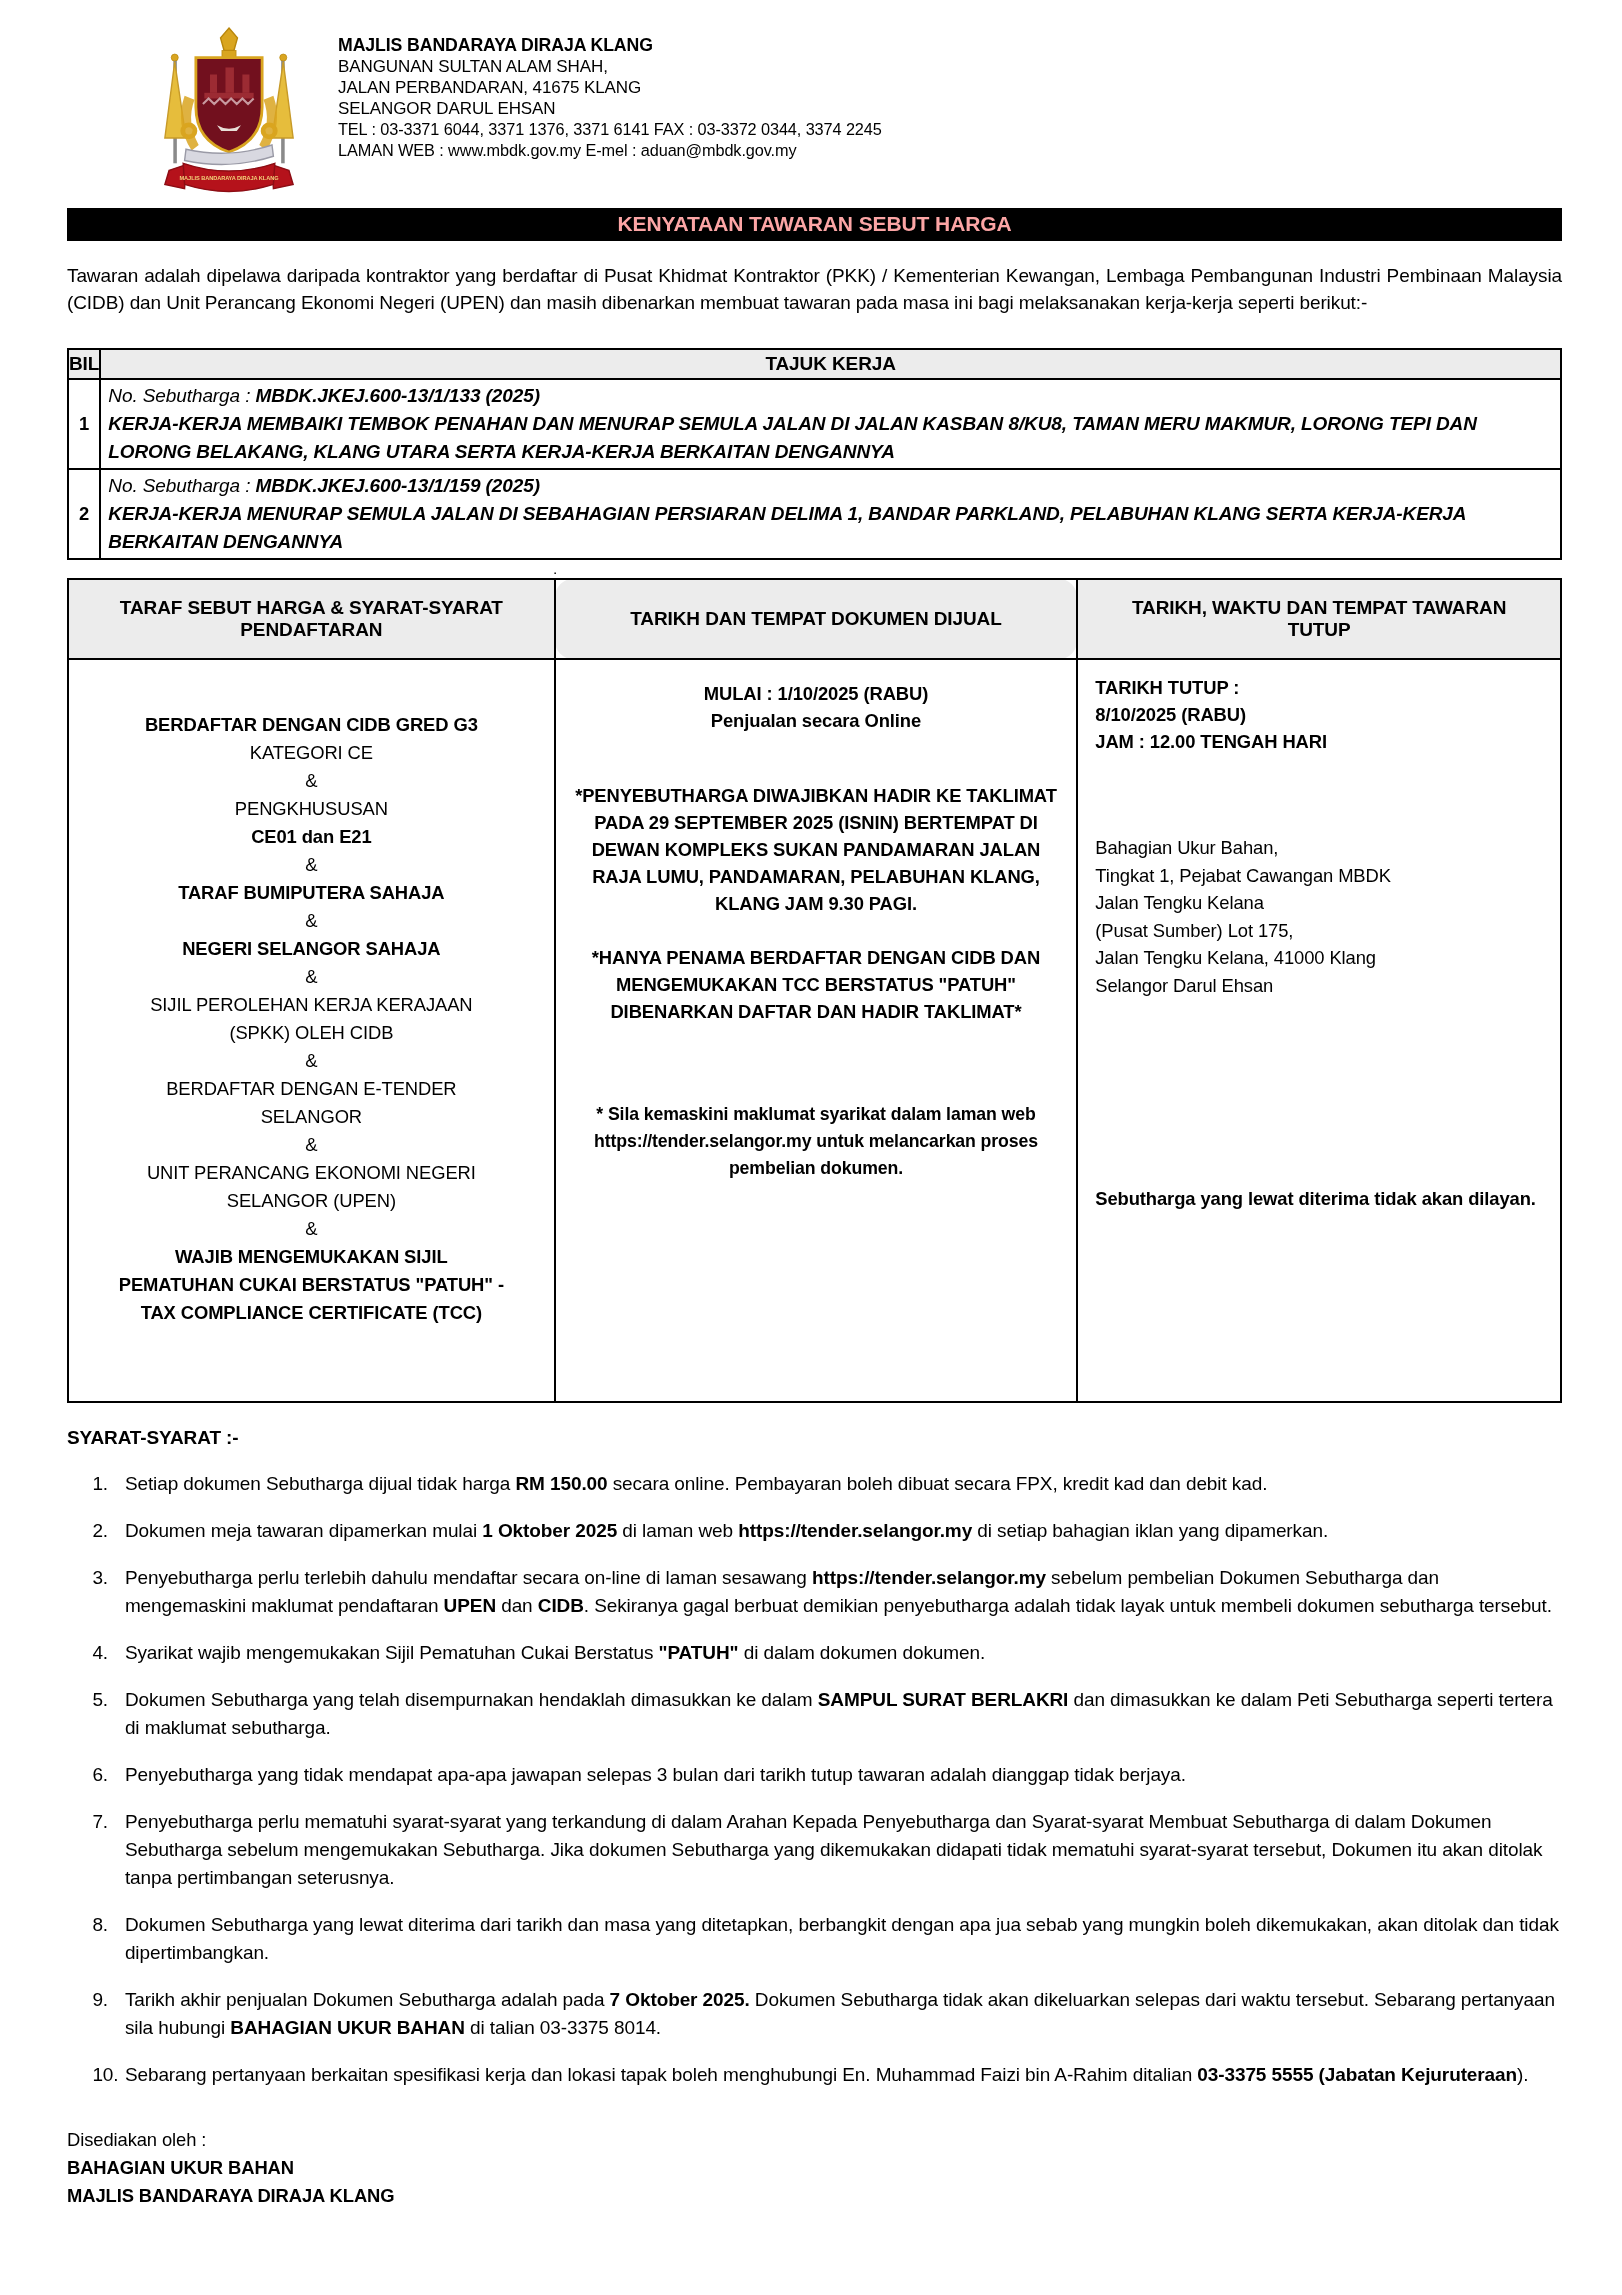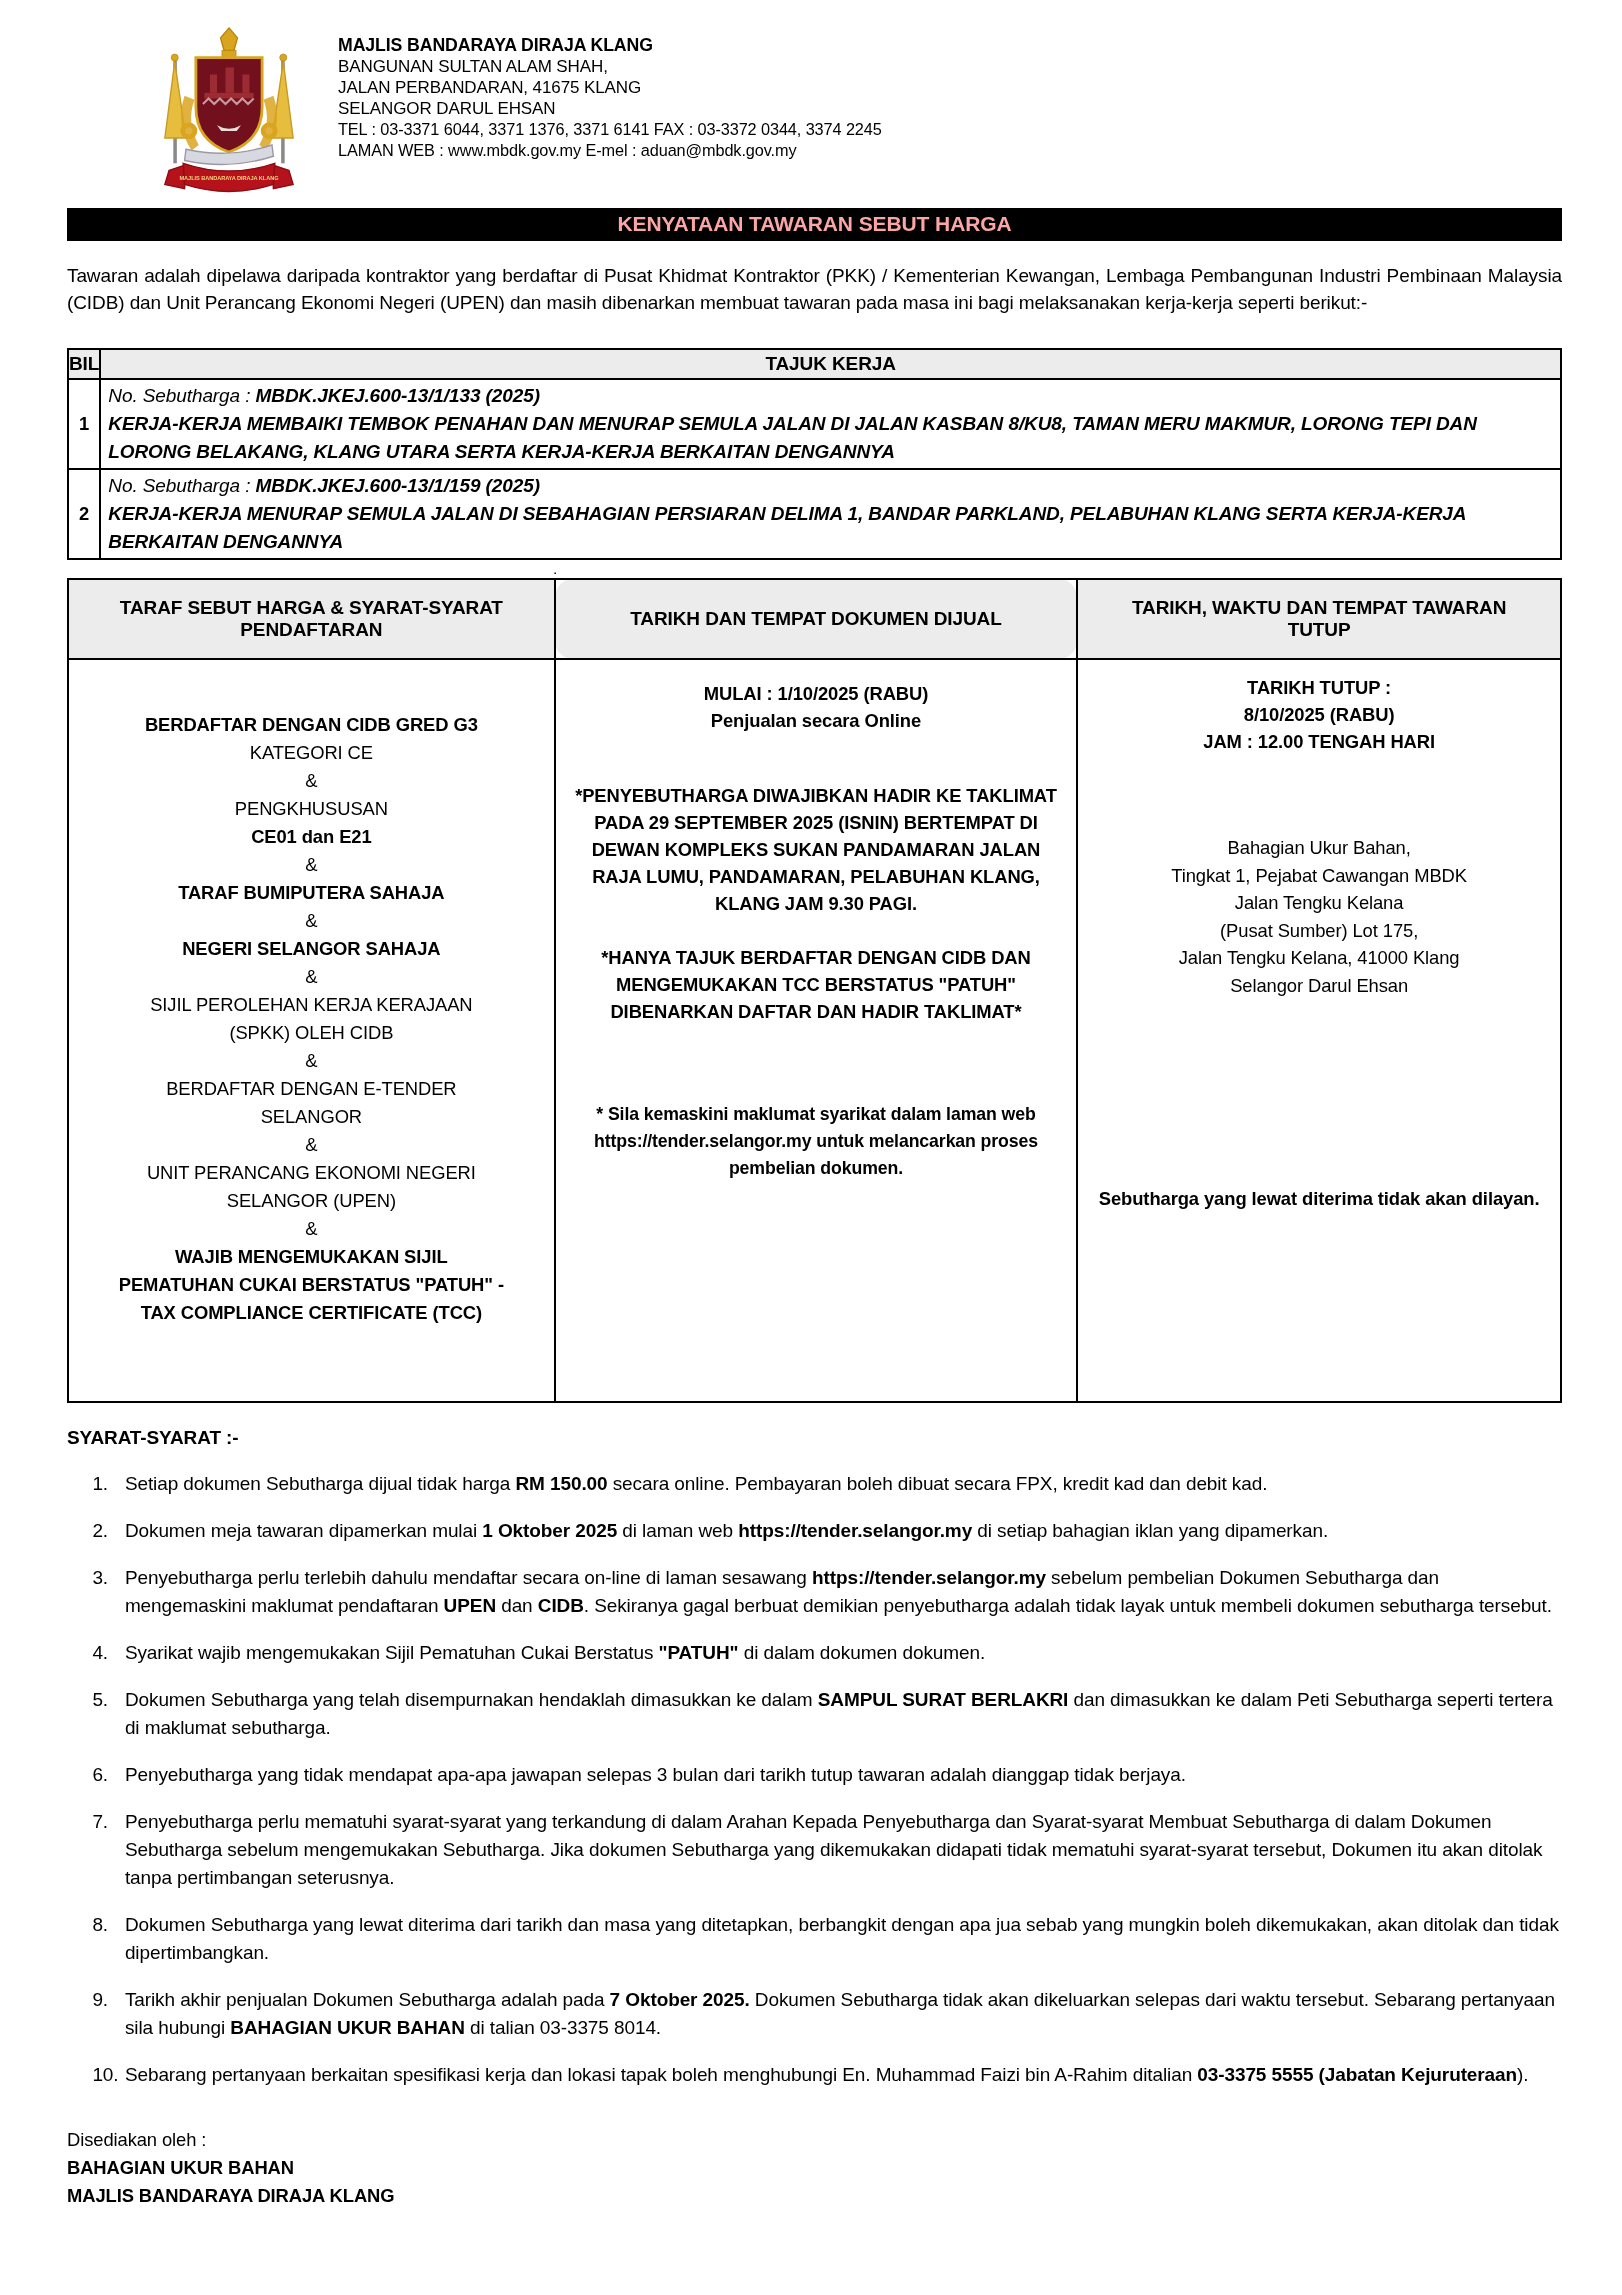--- a/index.html
+++ b/index.html
@@ -31,21 +31,21 @@
 
   .stray{height:17.7px;line-height:17.7px;font-size:15.5px;padding-left:486px;}
 
   
   .info th{background:#ececec;font-size:19px;font-weight:bold;height:78px;
            padding:0 21px;text-align:center;}
   .info td{height:689px;vertical-align:top;}
   .w1{width:32.6%;} .w2{width:35%;border-radius:18px;} .w3{width:32.4%;}
   td.c1{text-align:center;font-size:18.4px;line-height:28px;padding-top:51px;}
   td.c2{text-align:center;font-size:18.4px;font-weight:bold;line-height:27px;padding:20px 12.7px 0;border-radius:9px;}
-  td.c3{text-align:center;font-size:18.4px;line-height:27px;padding:14px 17px 0;}
+  td.c3{font-size:18.4px;line-height:27px;padding:14px 17px 0;}
   .p-taklimat{margin-top:48px;}
   .p-penama{margin-top:27px;}
   .p-kemaskini{margin-top:76px;font-size:17.7px;}
   .p-tutup{font-weight:bold;}
   .addr{margin-top:79px;line-height:27.6px;}
   .p-lewat{margin-top:185px;font-weight:bold;}
 
   
   .syarat-h{margin-top:24px;font-size:19px;font-weight:bold;}
   .list{margin-top:21px;}
@@ -168,21 +168,21 @@
             <div class="cl">SELANGOR (UPEN)</div>
             <div class="cl">&amp;</div>
             <div class="cl b">WAJIB MENGEMUKAKAN SIJIL</div>
             <div class="cl b">PEMATUHAN CUKAI BERSTATUS "PATUH" -</div>
             <div class="cl b">TAX COMPLIANCE CERTIFICATE (TCC)</div>
           </td>
         <td class="c2">
           <div>MULAI : 1/10/2025 (RABU)</div>
           <div>Penjualan secara Online</div>
           <div class="p-taklimat">*PENYEBUTHARGA DIWAJIBKAN HADIR KE TAKLIMAT PADA 29 SEPTEMBER 2025 (ISNIN) BERTEMPAT DI DEWAN KOMPLEKS SUKAN PANDAMARAN JALAN RAJA LUMU, PANDAMARAN, PELABUHAN KLANG, KLANG JAM 9.30 PAGI.</div>
-          <div class="p-penama">*HANYA TAJUK BERDAFTAR DENGAN CIDB DAN MENGEMUKAKAN TCC BERSTATUS "PATUH" DIBENARKAN DAFTAR DAN HADIR TAKLIMAT*</div>
+          <div class="p-penama">*HANYA PENAMA BERDAFTAR DENGAN CIDB DAN MENGEMUKAKAN TCC BERSTATUS "PATUH" DIBENARKAN DAFTAR DAN HADIR TAKLIMAT*</div>
           <div class="p-kemaskini">* Sila kemaskini maklumat syarikat dalam laman web https://tender.selangor.my untuk melancarkan proses pembelian dokumen.</div>
         </td>
         <td class="c3">
           <div class="p-tutup">TARIKH TUTUP :</div>
           <div class="p-tutup">8/10/2025 (RABU)</div>
           <div class="p-tutup">JAM : 12.00 TENGAH HARI</div>
           <div class="addr">
               <div>Bahagian Ukur Bahan,</div>
               <div>Tingkat 1, Pejabat Cawangan MBDK</div>
               <div>Jalan Tengku Kelana</div>

